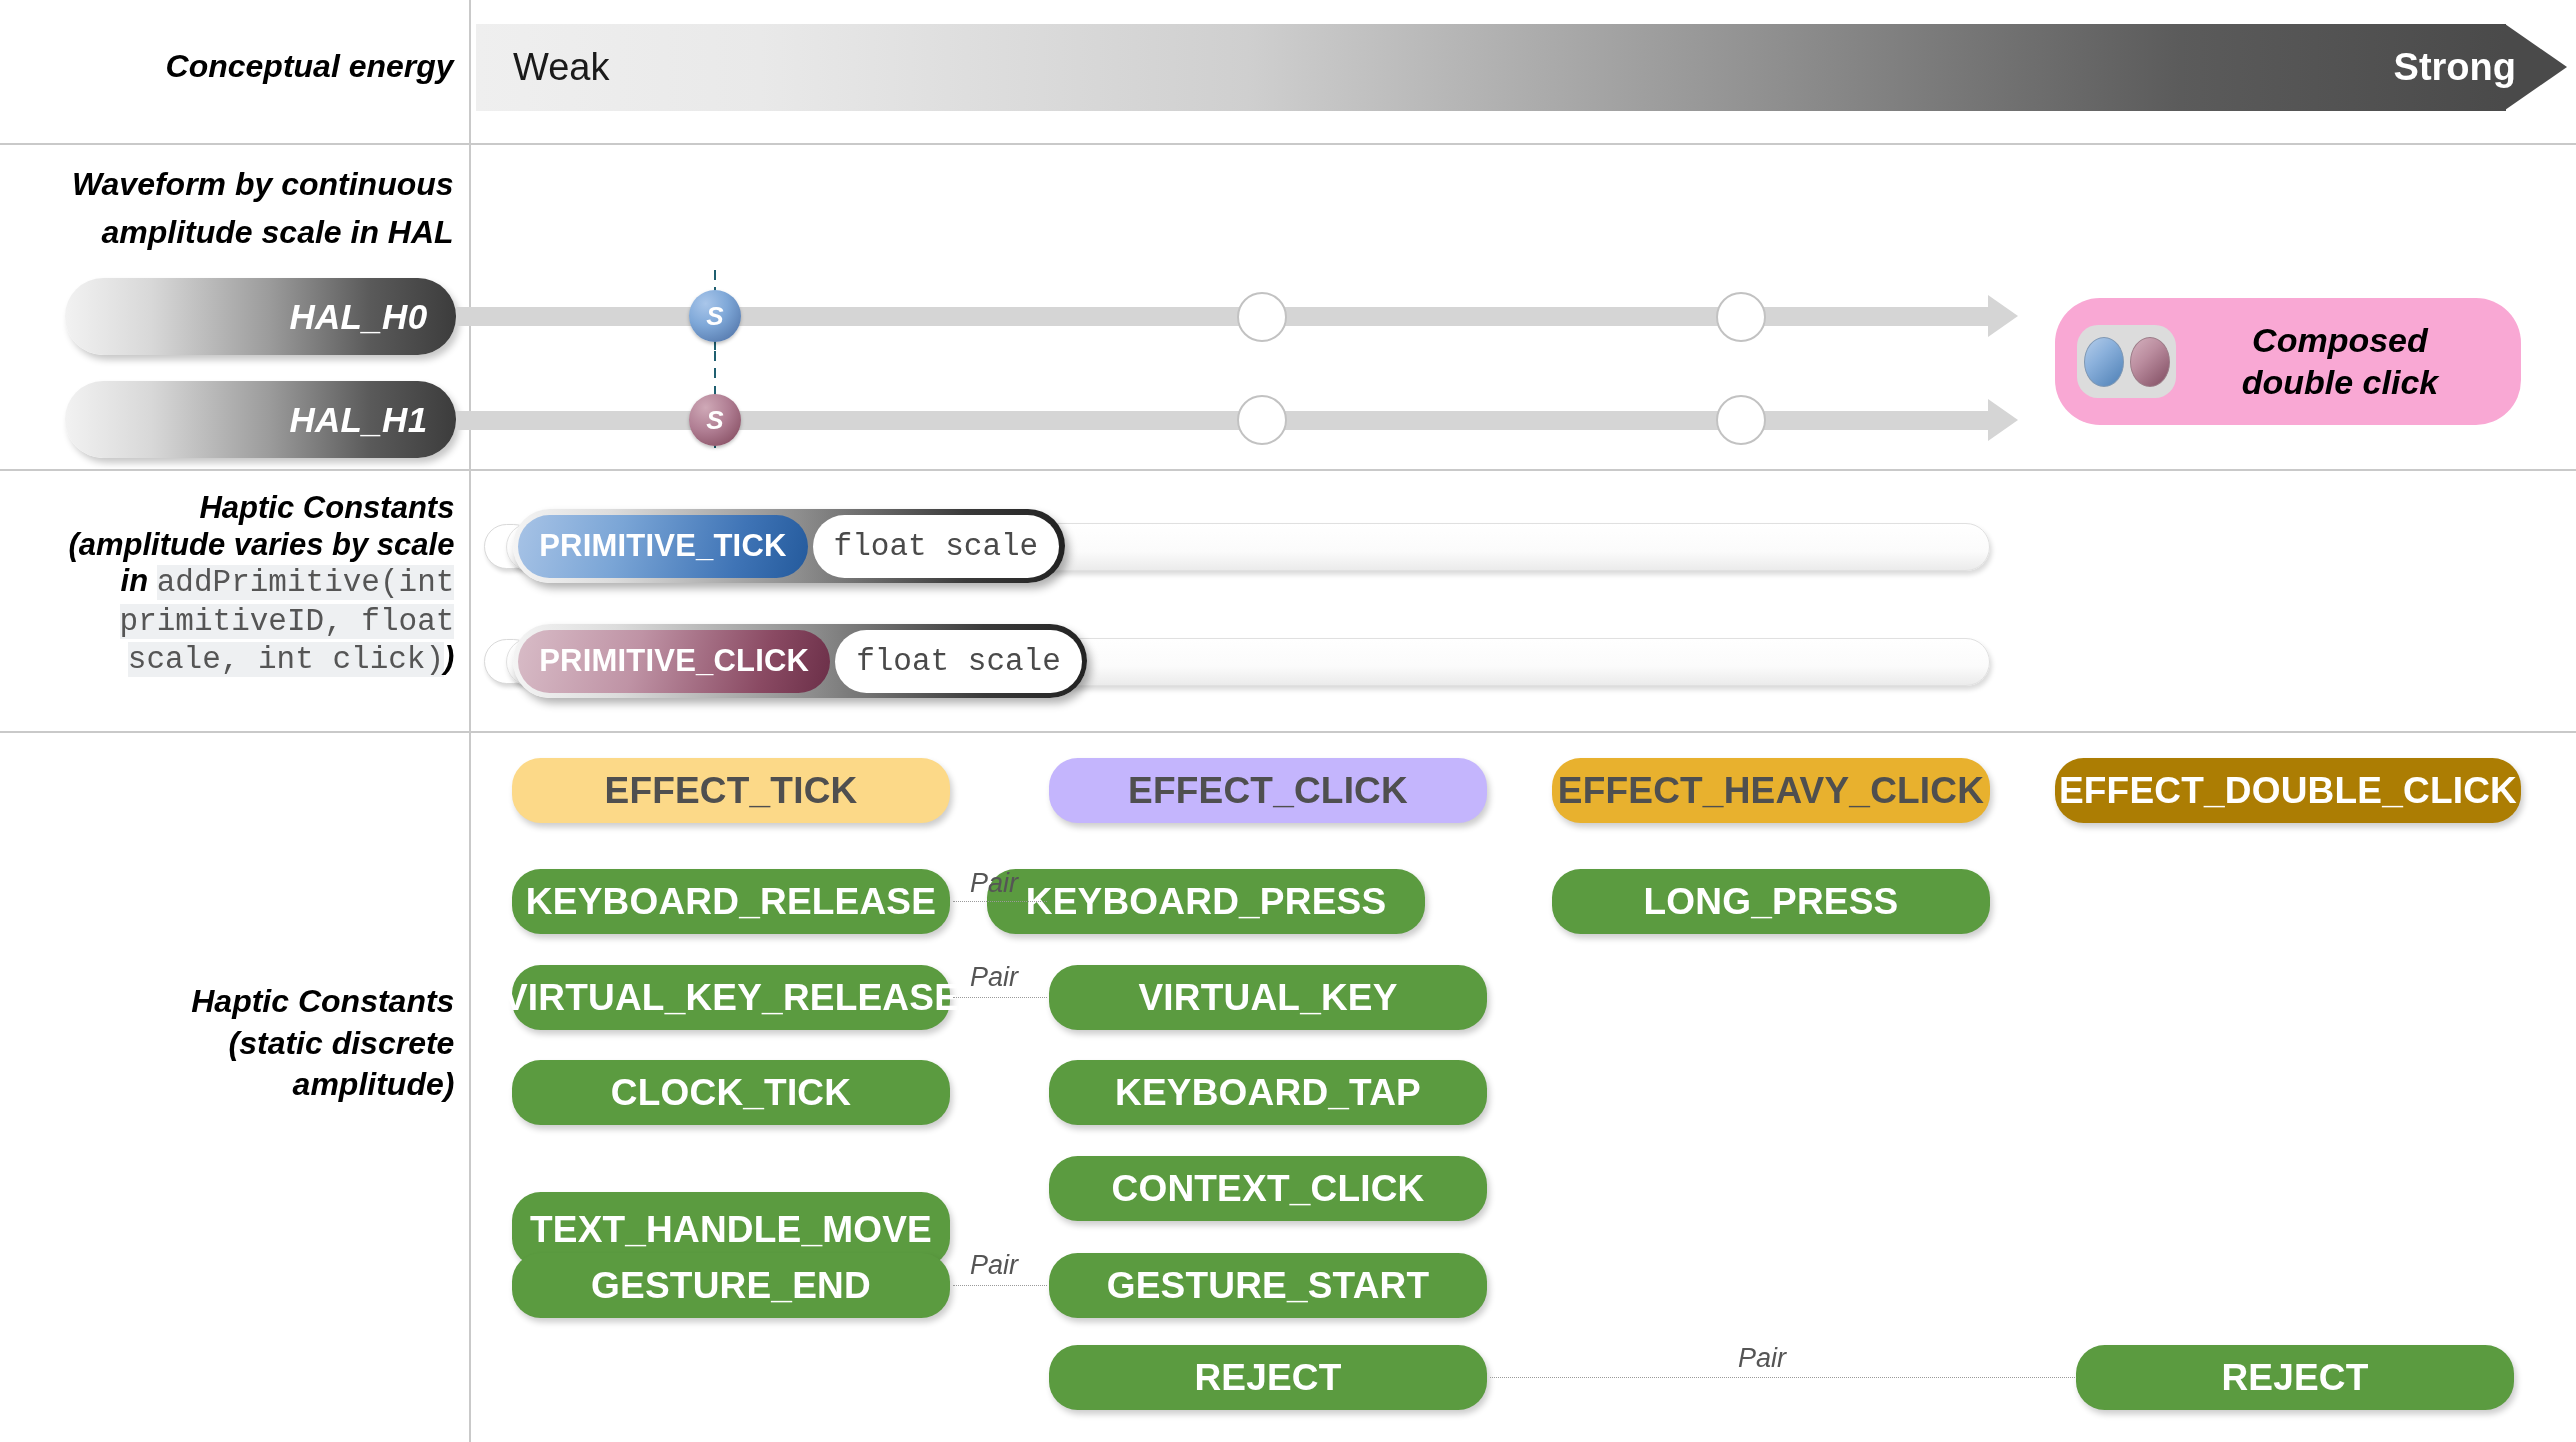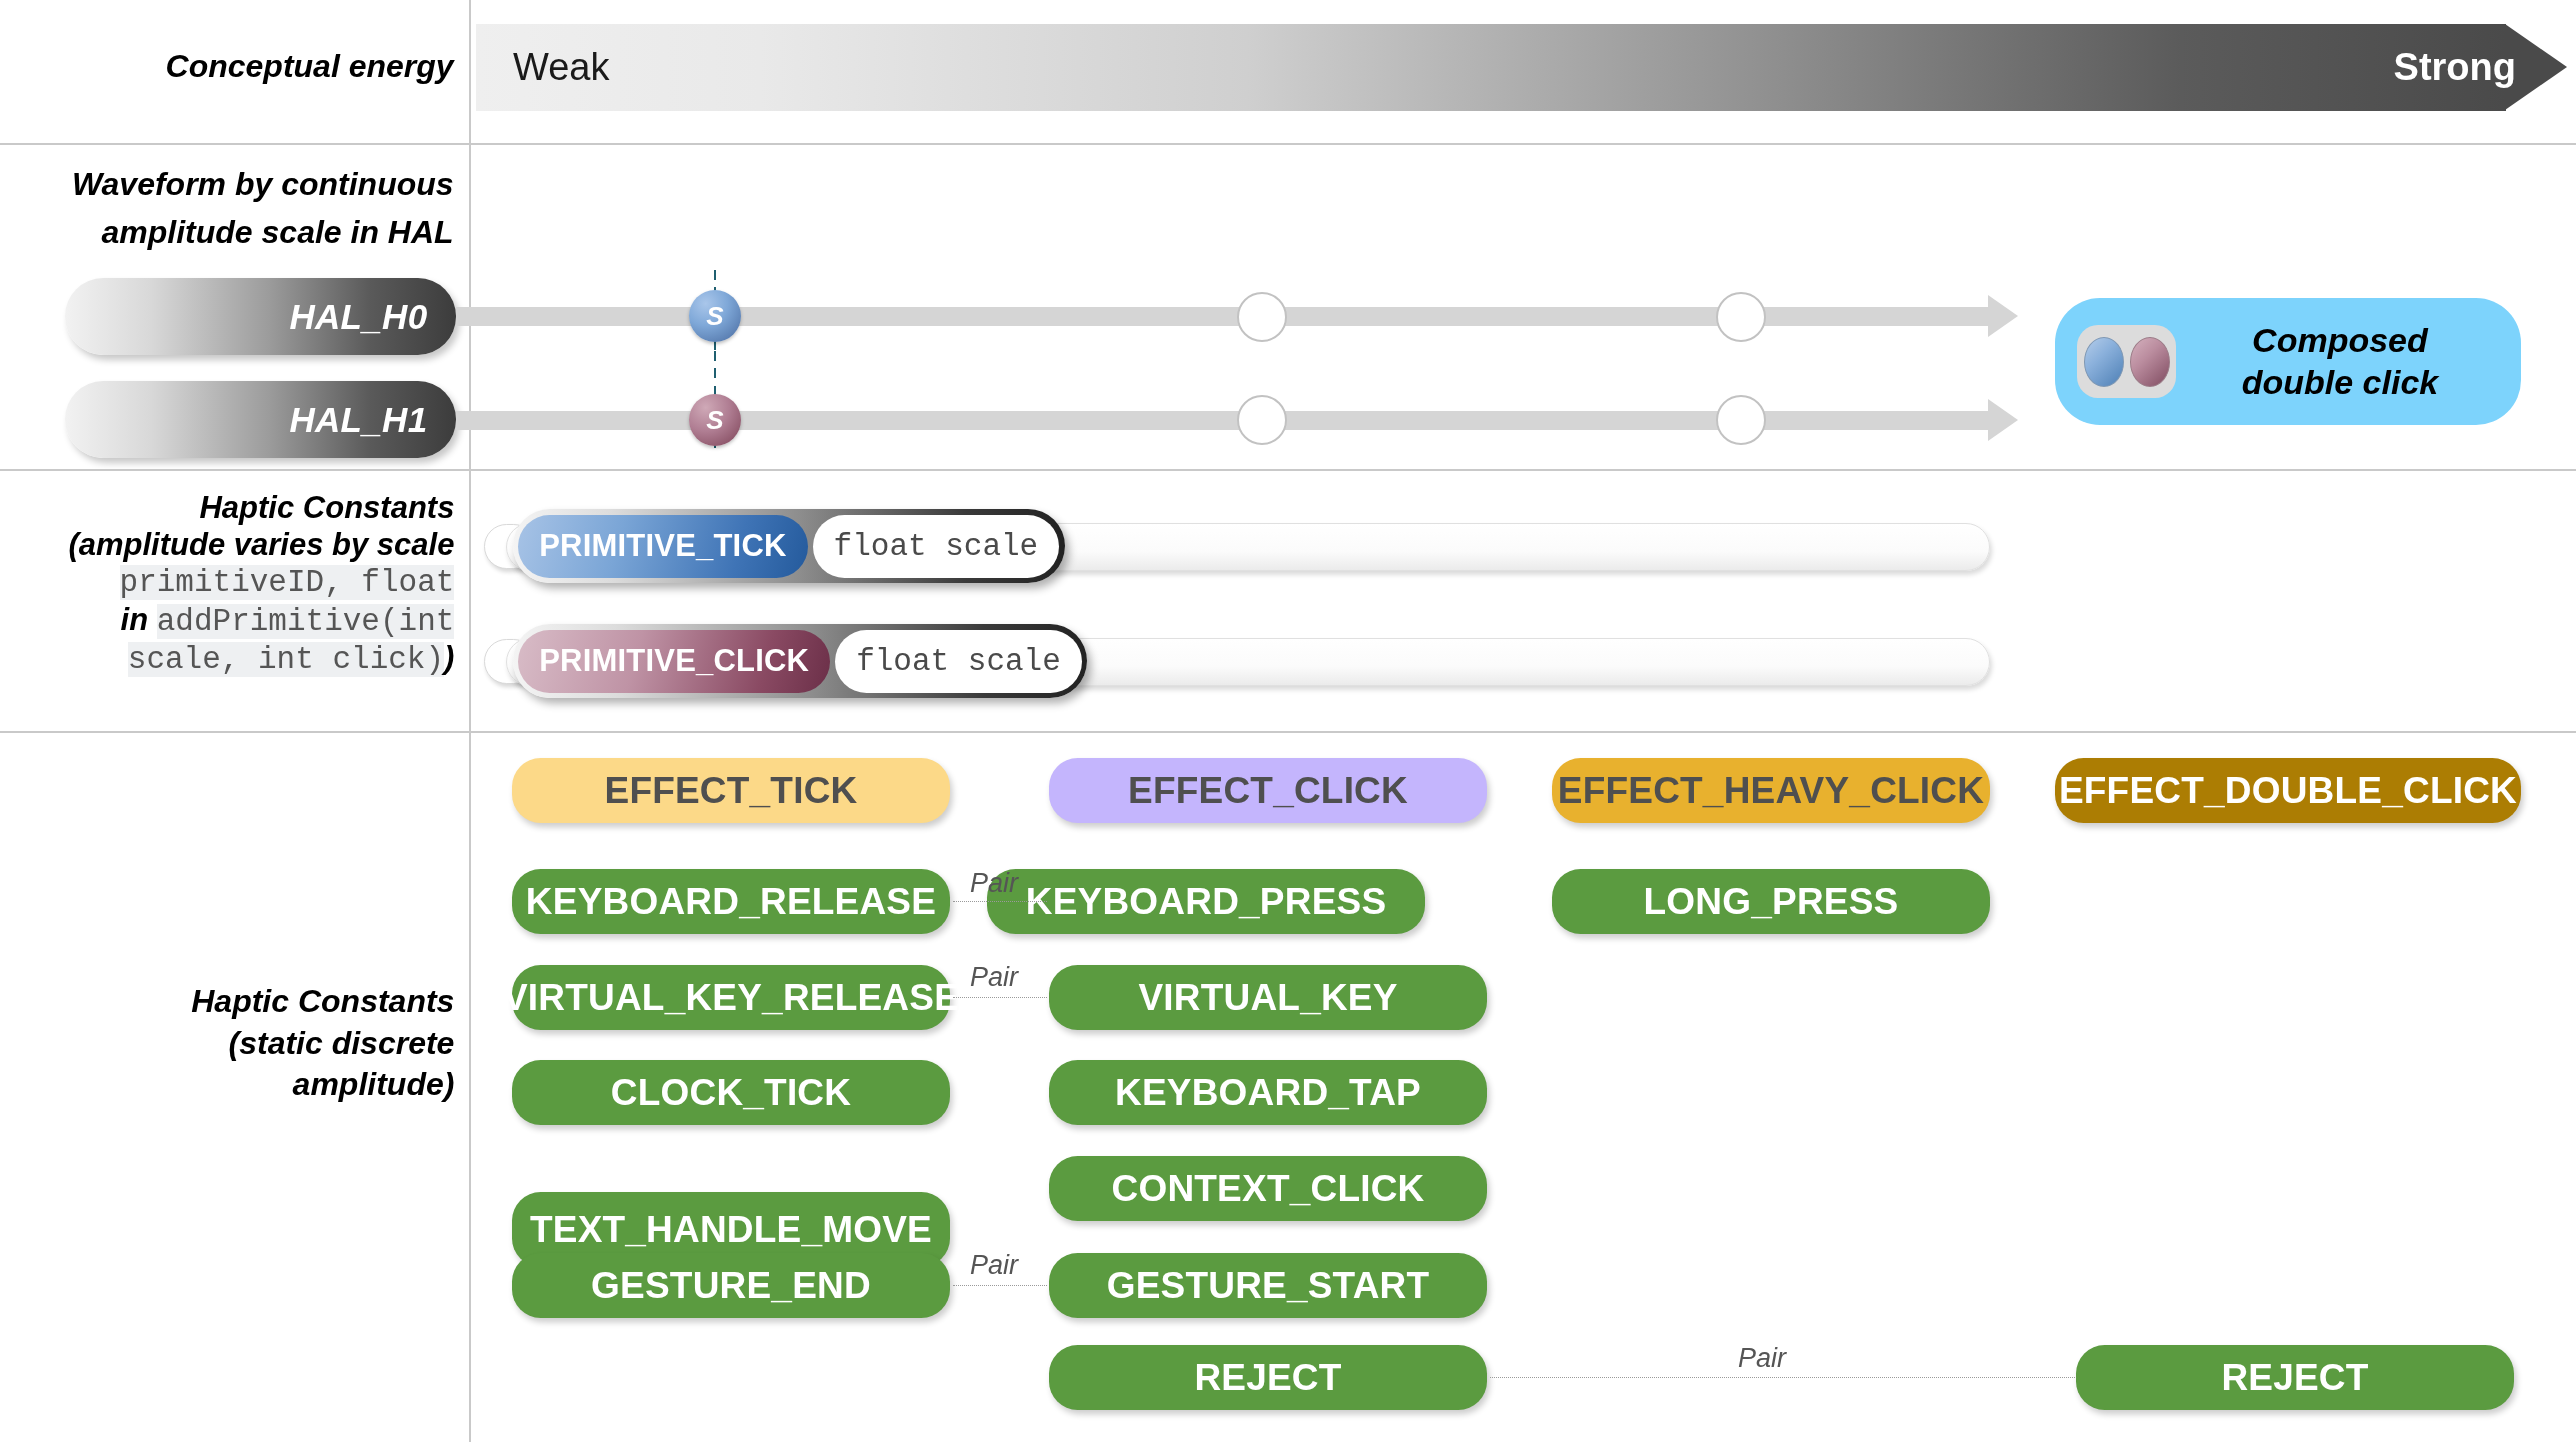--- a/index.html
+++ b/index.html
@@ -68,21 +68,21 @@
     display:flex;align-items:center;justify-content:center;
     color:#fff;font-size:26px;font-weight:bold;font-style:italic;
     box-shadow:0 1.9px 3.7px rgba(0,0,0,.25);
   }
   .node-s.blue{background:radial-gradient(circle at 32% 26%,#a9c6ea 0%,#7fa8d8 42%,#47699e 100%);}
   .node-s.mauve{background:radial-gradient(circle at 32% 26%,#cfa9b7 0%,#b07e93 45%,#7b4155 100%);}
   .dashline{position:absolute;width:1.9px;background:#1f5f70;}
 
   
   .composed{
-    position:absolute;border-radius:45px;background:#7dd3fc;
+    position:absolute;border-radius:45px;background:#f9a8d4;
     display:flex;align-items:center;
   }
   .composed-chip{
     width:99px;height:73px;border-radius:21px;background:#dcdcdc;
     margin-left:22.3px;display:flex;align-items:center;justify-content:center;gap:6.2px;
     flex:none;
   }
   .dot{width:38px;height:48px;border-radius:50%;}
   .dot.blue{background:linear-gradient(135deg,#b5cdea 0%,#8ab0db 40%,#4d7fb5 100%);border:0.6px solid #7e97b3;}
   .dot.mauve{background:linear-gradient(135deg,#d5b2bf 0%,#bb8d9f 40%,#7f4b60 100%);border:0.6px solid #9b7b87;}
@@ -205,24 +205,24 @@
     <div class="composed-label">
       <div>Composed</div>
       <div>double click</div>
     </div>
   </div>
 
   <div class="rowlabel" style="left:12.4px;top:490px;width:442px;font-size:31px;">
     <div>Haptic Constants</div>
     <div>(amplitude varies by scale</div>
     <div>
+      <span>in </span><span class="code">addPrimitive(int</span>
+    </div>
+    <div>
       <span class="code">primitiveID, float</span>
-    </div>
-    <div>
-      <span>in </span><span class="code">addPrimitive(int</span>
     </div>
     <div>
       <span class="code">scale, int click)</span><span>)</span>
     </div>
   </div>
 
   <div class="slider-row" style="left:484px;top:509px;width:1508px;">
     <div class="slider-knob"></div>
     <div class="slider-track" style="width:1484px;"></div>
     <div class="prim-capsule">

